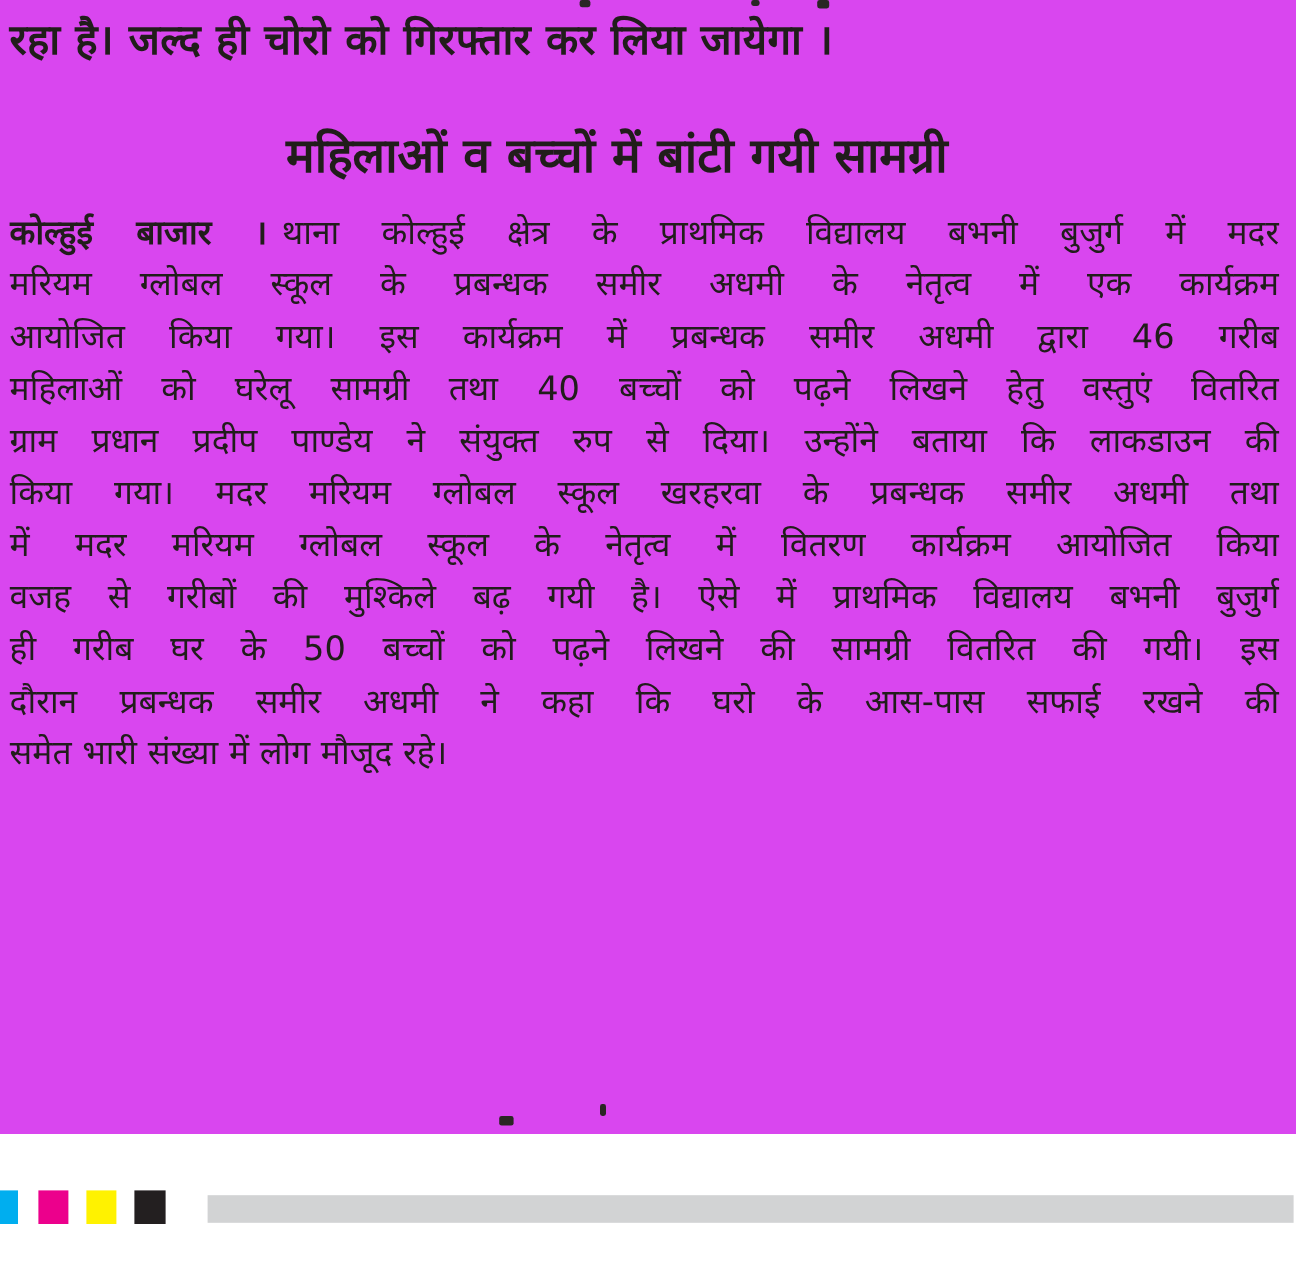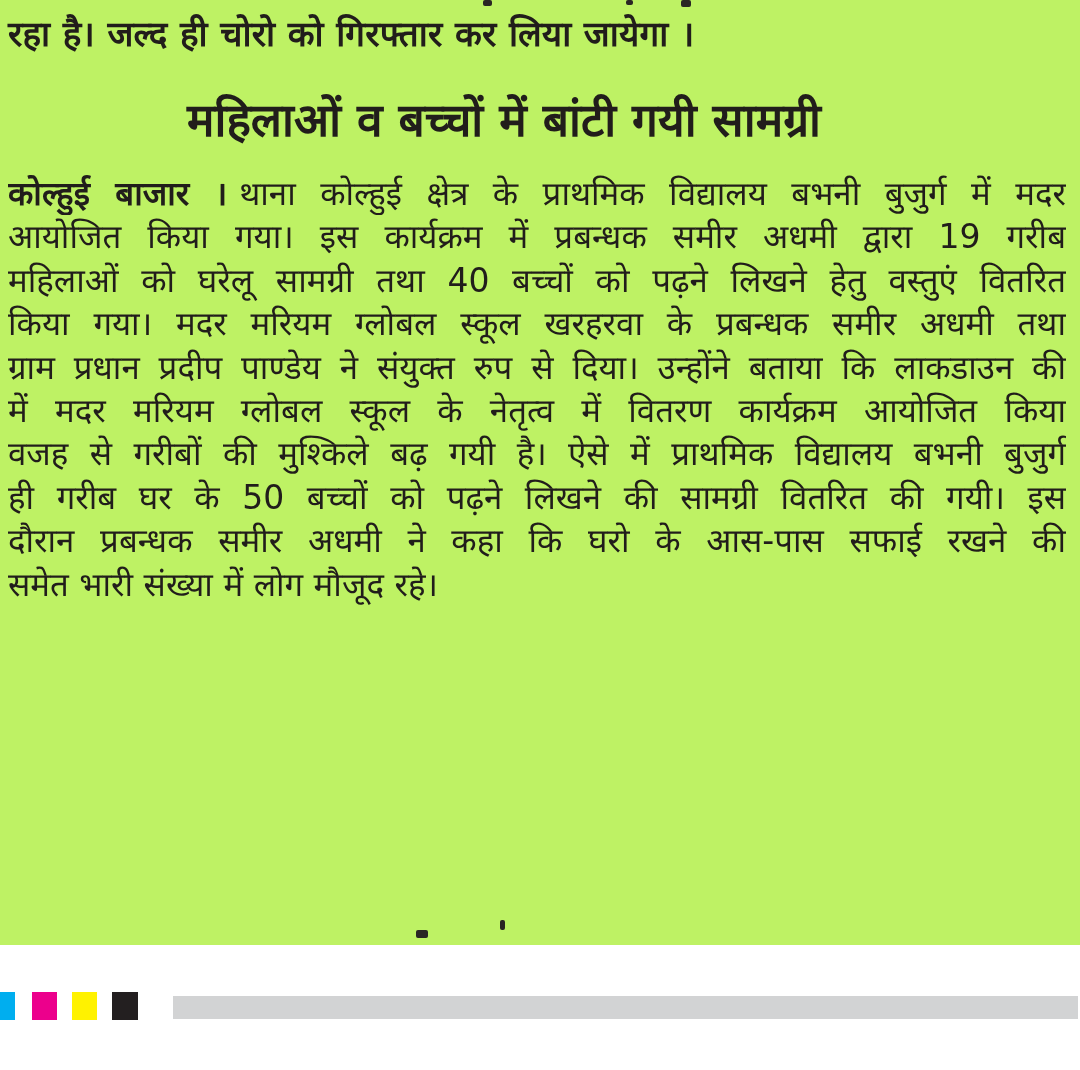--- a/index.html
+++ b/index.html
@@ -13,21 +13,21 @@
     height: 1070px;
     background: #ffffff;
     overflow: hidden;
     font-family: "DejaVu Sans", "Liberation Sans", sans-serif;
   }
   .paper {
     position: absolute;
     left: 0; top: 0;
     width: 1080px;
     height: 945px;
-    background: #bef264;
+    background: #d946ef;
     color: #211d1b;
   }
   
   .frag {
     position: absolute;
     background: #2a2624;
     border-radius: 2px;
   }
   .frag.f1 { left: 483px; top: 0; width: 9px;  height: 6px; }
   .frag.f2 { left: 626px; top: 0; width: 7px;  height: 5px; }
@@ -44,34 +44,34 @@
     line-height: 48px;
     font-weight: bold;
     letter-spacing: 0.2px;
     white-space: nowrap;
   }
   .headline {
     position: absolute;
     left: 0;
     width: 996px;
     top: 78px;
-    margin: 6px;
+    margin: 16px;
     text-align: center;
-    font-size: 46px;
+    font-size: 40px;
     line-height: 72px;
     font-weight: bold;
   }
   .body-copy {
     position: absolute;
     left: 8px;
     right: 14px;
     top: 172px;
   }
   .body-line {
-    font-size: 33px;
+    font-size: 28px;
     line-height: 43.4px;
     height: 43.4px;
     white-space: nowrap;
     text-align: justify;
     text-align-last: justify;
     overflow: hidden;
   }
   .body-line.last {
     text-align: right;
     text-align-last: left;
@@ -120,24 +120,25 @@
     <div class="frag f5"></div>
 
     <div class="prev-line">रहा है। जल्द ही चोरो को गिरफ्तार कर लिया जायेगा ।</div>
 
     <h1 class="headline">महिलाओं व बच्चों में बांटी गयी सामग्री</h1>
 
     <div class="body-copy">
       <div class="body-line">
         <span class="dateline">कोल्हुई बाजार ।</span><span>थाना कोल्हुई क्षेत्र के प्राथमिक विद्यालय बभनी बुजुर्ग में मदर</span>
       </div>
-      <div class="body-line">आयोजित किया गया। इस कार्यक्रम में प्रबन्धक समीर अधमी द्वारा 19 गरीब</div>
+      <div class="body-line">मरियम ग्लोबल स्कूल के प्रबन्धक समीर अधमी के नेतृत्व में एक कार्यक्रम</div>
+      <div class="body-line">आयोजित किया गया। इस कार्यक्रम में प्रबन्धक समीर अधमी द्वारा 46 गरीब</div>
       <div class="body-line">महिलाओं को घरेलू सामग्री तथा 40 बच्चों को पढ़ने लिखने हेतु वस्तुएं वितरित</div>
+      <div class="body-line">ग्राम प्रधान प्रदीप पाण्डेय ने संयुक्त रुप से दिया। उन्होंने बताया कि लाकडाउन की</div>
       <div class="body-line">किया गया। मदर मरियम ग्लोबल स्कूल खरहरवा के प्रबन्धक समीर अधमी तथा</div>
-      <div class="body-line">ग्राम प्रधान प्रदीप पाण्डेय ने संयुक्त रुप से दिया। उन्होंने बताया कि लाकडाउन की</div>
       <div class="body-line">में मदर मरियम ग्लोबल स्कूल के नेतृत्व में वितरण कार्यक्रम आयोजित किया</div>
       <div class="body-line">वजह से गरीबों की मुश्किले बढ़ गयी है। ऐसे में प्राथमिक विद्यालय बभनी बुजुर्ग</div>
       <div class="body-line">ही गरीब घर के 50 बच्चों को पढ़ने लिखने की सामग्री वितरित की गयी।  इस</div>
       <div class="body-line">दौरान प्रबन्धक समीर अधमी ने कहा कि घरो के आस-पास सफाई रखने की</div>
       <div class="body-line last">समेत भारी संख्या में लोग मौजूद रहे।</div>
     </div>
 
   </div>
 
   <div class="footer-area">

